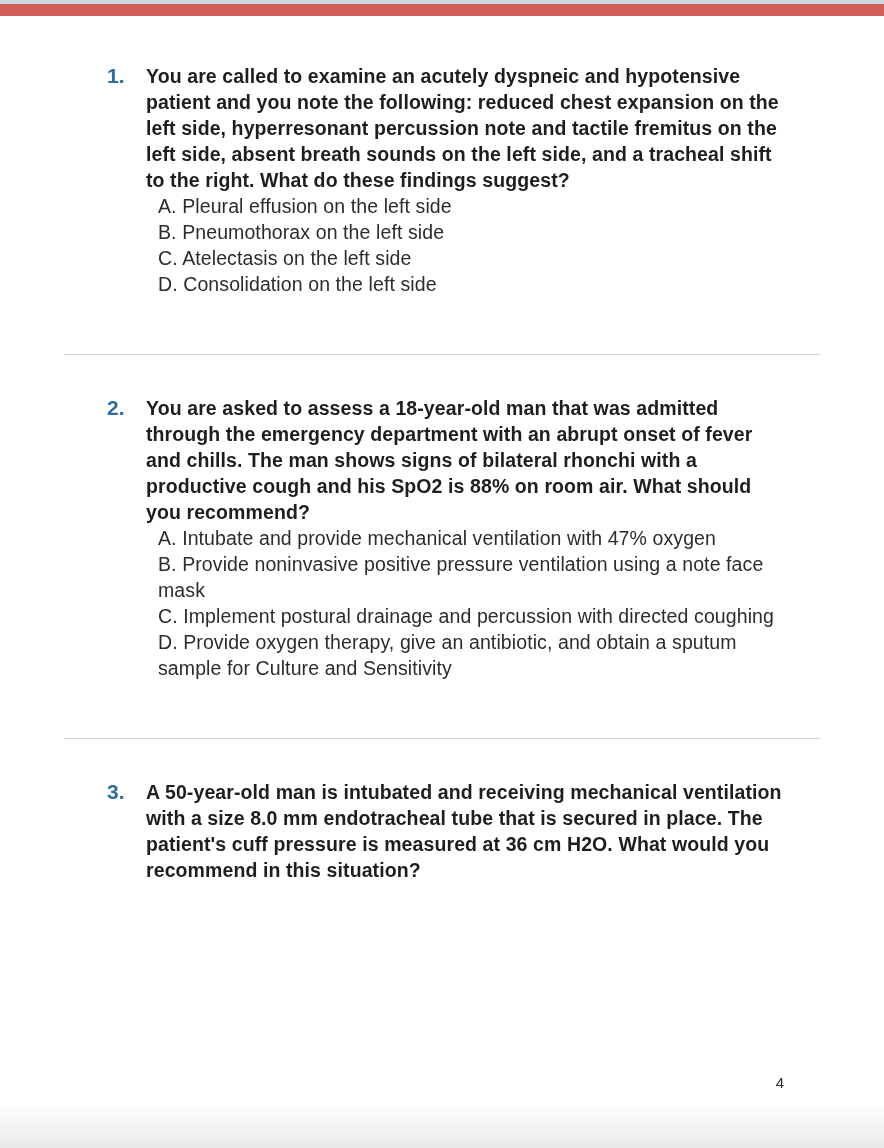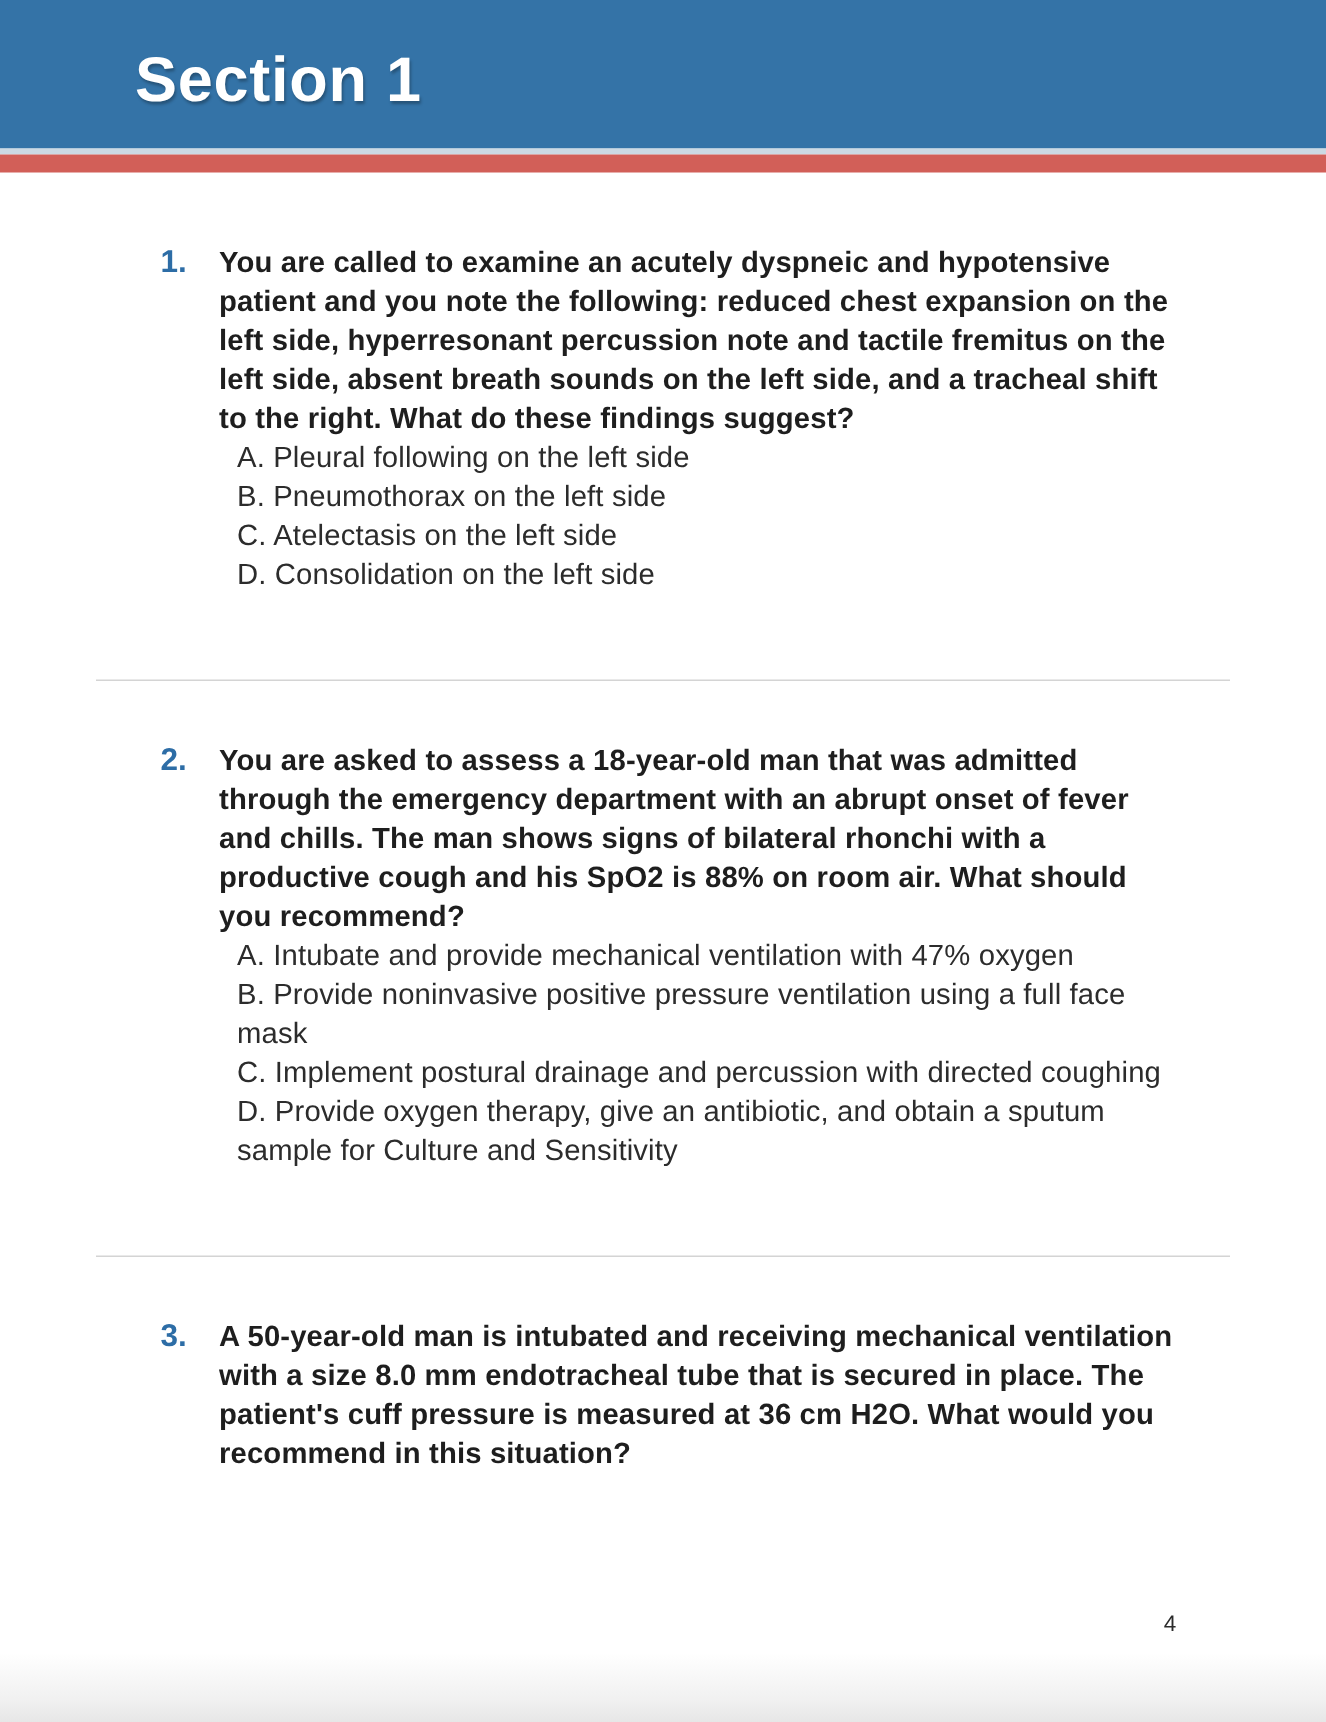--- a/index.html
+++ b/index.html
@@ -104,50 +104,47 @@
     height: 46px;
     background: linear-gradient(to bottom, rgba(240,240,240,0) 0%, rgba(228,228,228,0.55) 70%, rgba(222,222,222,0.75) 100%);
     pointer-events: none;
   }
 </style>
 </head>
 <body>
 
 <div class="page">
 
-  <div class="header">
-    <div class="header-title">Section 1</div>
-  </div>
   <div class="header-accent-line"></div>
   <div class="header-stripe"></div>
 
   <div class="content">
 
     <div class="question">
       <div class="question-number">1.</div>
       <div class="question-body">
         <div class="question-text">You are called to examine an acutely dyspneic and hypotensive patient and you note the following: reduced chest expansion on the left side, hyperresonant percussion note and tactile fremitus on the left side, absent breath sounds on the left side, and a tracheal shift to the right. What do these findings suggest?</div>
         <div class="options">
-          <div class="option">A. Pleural following on the left side</div>
+          <div class="option">A. Pleural effusion on the left side</div>
           <div class="option">B. Pneumothorax on the left side</div>
           <div class="option">C. Atelectasis on the left side</div>
           <div class="option">D. Consolidation on the left side</div>
         </div>
       </div>
     </div>
 
     <hr class="divider">
 
     <div class="question">
       <div class="question-number">2.</div>
       <div class="question-body">
         <div class="question-text">You are asked to assess a 18-year-old man that was admitted through the emergency department with an abrupt onset of fever and chills. The man shows signs of bilateral rhonchi with a productive cough and his SpO2 is 88% on room air. What should you recommend?</div>
         <div class="options">
           <div class="option">A. Intubate and provide mechanical ventilation with 47% oxygen</div>
-          <div class="option">B. Provide noninvasive positive pressure ventilation using a full face mask</div>
+          <div class="option">B. Provide noninvasive positive pressure ventilation using a note face mask</div>
           <div class="option">C. Implement postural drainage and percussion with directed coughing</div>
           <div class="option">D. Provide oxygen therapy, give an antibiotic, and obtain a sputum sample for Culture and Sensitivity</div>
         </div>
       </div>
     </div>
 
     <hr class="divider">
 
     <div class="question">
       <div class="question-number">3.</div>

